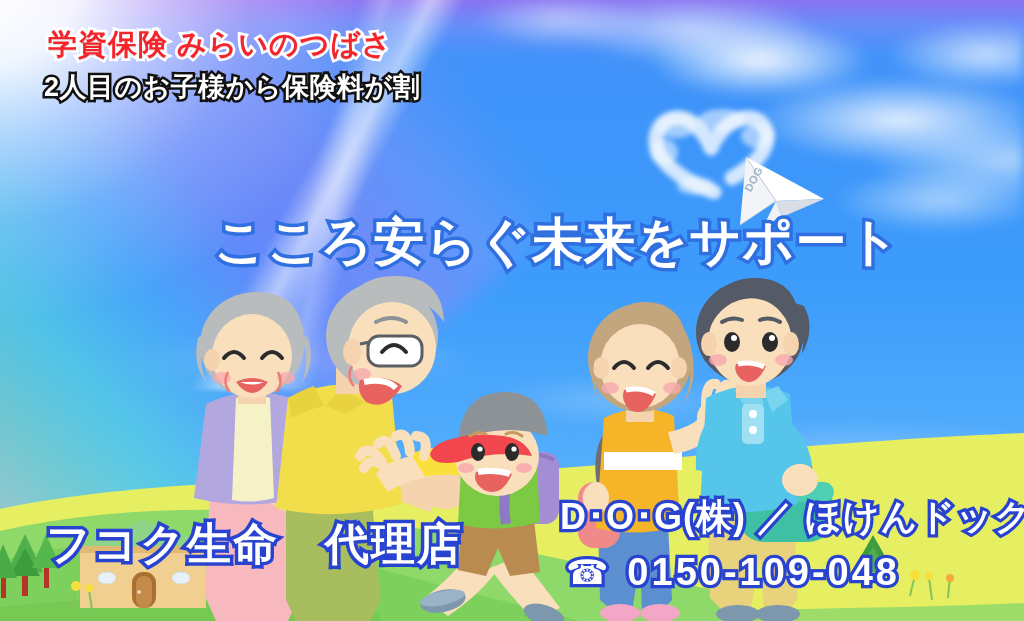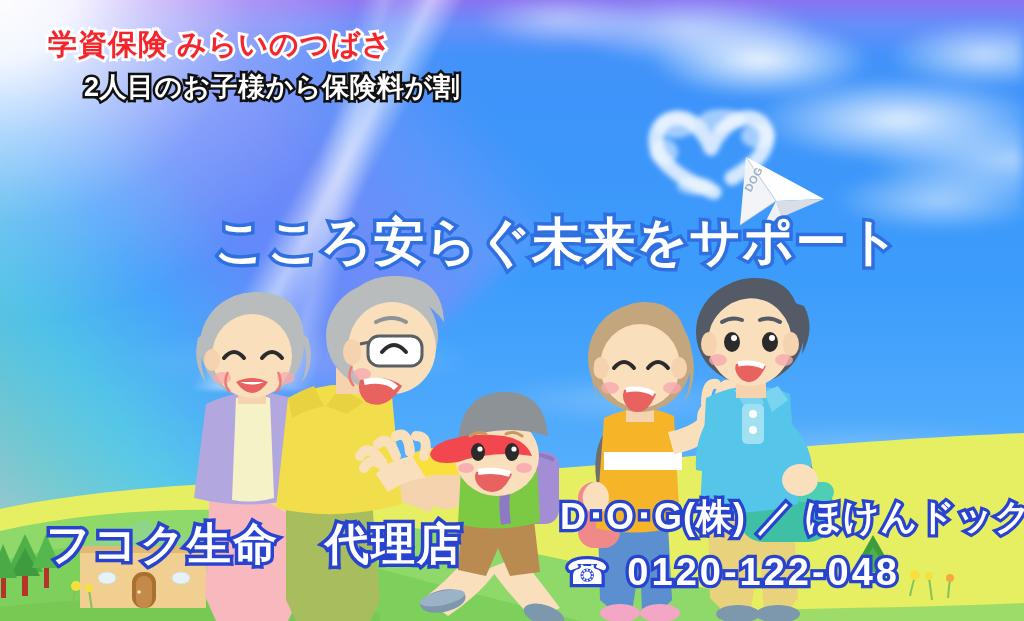--- a/index.html
+++ b/index.html
@@ -98,21 +98,21 @@
   
   .txt{position:absolute;white-space:nowrap;font-weight:700;line-height:1.12;}
 
   #promo-title{
     left:48px;top:28px;font-size:29px;color:#f5232a;letter-spacing:1px;
     -webkit-text-stroke:5.5px #ffffff;paint-order:stroke fill;
     text-shadow:0 0 2px #fff,0 1px 1px rgba(0,0,0,.18);
   }
   #promo-sub{
     left:44px;top:72px;font-size:27px;color:#ffffff;letter-spacing:.5px;
-    -webkit-text-stroke:5px #111111;paint-order:stroke fill;margin-left:40px;
+    -webkit-text-stroke:5px #111111;paint-order:stroke fill;
   }
   #promo-sub div{margin-bottom:-2px;}
 
   #headline{
     left:214px;top:213px;font-size:51px;color:#ffffff;letter-spacing:1px;
     -webkit-text-stroke:7px #2f6fe0;paint-order:stroke fill;
   }
 
   #agency{
     left:46px;top:519px;font-size:44px;color:#ffffff;letter-spacing:2px;
@@ -483,16 +483,16 @@
   </div>
 
   <div class="txt" id="agency">フコク生命　代理店</div>
 
   <div class="txt" id="headline">こころ安らぐ未来をサポート</div>
 
   <div class="txt" id="company">D･O･G(株) ／ ほけんドック</div>
 
   <div class="txt" id="phone-row">
     <span id="phone-icon">☎</span>
-    <span>0120-122-048</span>
+    <span>0150-109-048</span>
   </div>
 
 </div>
 
 </body></html>

